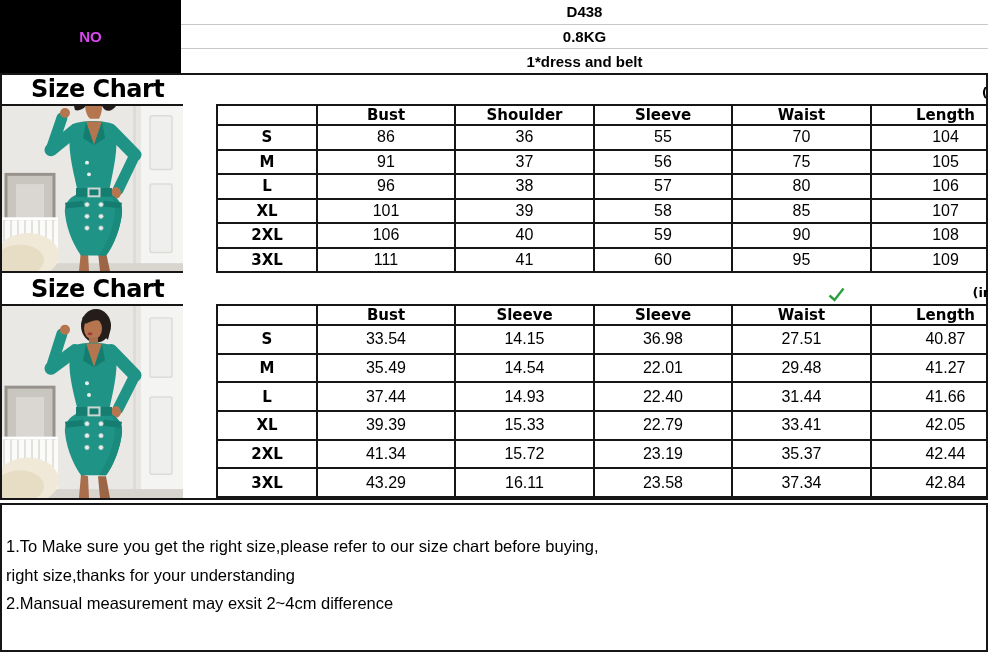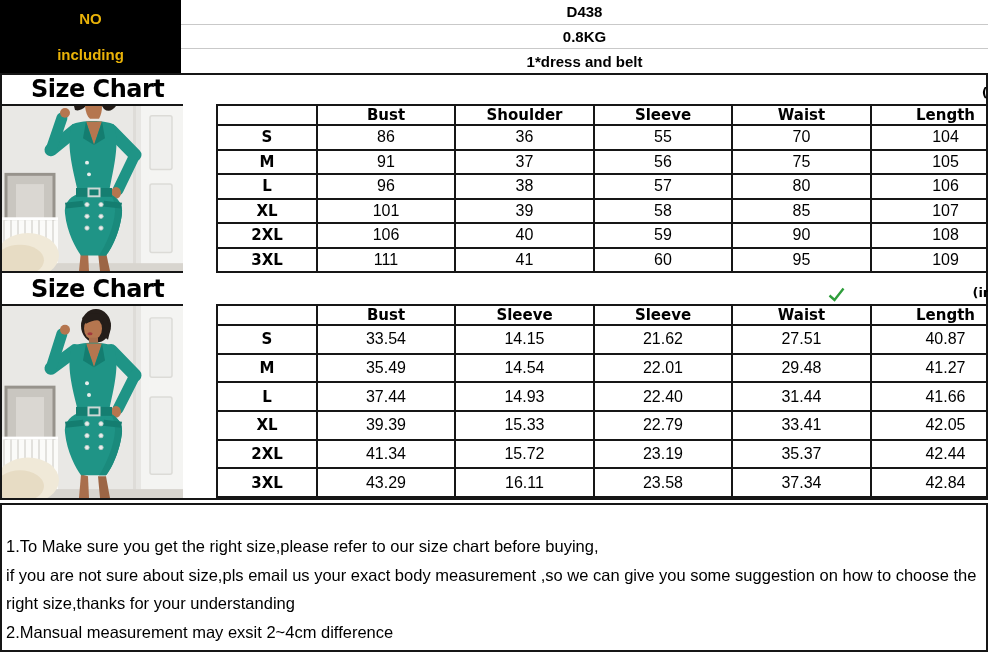--- a/index.html
+++ b/index.html
@@ -6,21 +6,21 @@
   html,body { background:#fff; }
   #page {
     position:relative; width:988px; height:653px; background:#fff;
     font-family:"Liberation Sans", sans-serif; color:#000; overflow:hidden;
   }
   
   #info-table { position:absolute; left:0; top:0; width:988px; height:73px; }
   .info-label-col { position:absolute; left:0; top:0; width:181px; height:73px; background:#000;
     display:flex; flex-direction:column; }
   .info-label { flex:1; display:flex; align-items:center; justify-content:center;
-    color:#eab308; font-weight:700; font-size:15px; }
+    color:#d946ef; font-weight:700; font-size:15px; }
   .info-values { position:absolute; left:181px; top:0; width:807px; height:73px;
     display:flex; flex-direction:column; }
   .info-value { flex:1; display:flex; align-items:center; justify-content:center;
     font-weight:700; font-size:15px; border-bottom:1px solid #c9c9c9; }
   .info-value:last-child { border-bottom:none; }
   
   #main-section { position:absolute; left:0; top:73px; width:988px; height:427px;
     border:2px solid #161616; }
   .chart-title { position:absolute; left:0; width:100%; display:flex;
     justify-content:space-between; align-items:baseline; font-family:"DejaVu Sans", sans-serif;margin-left:29px; }
@@ -50,21 +50,20 @@
   .note-line { font-size:16.5px; line-height:28.5px; white-space:nowrap; }
 </style>
 </head>
 <body>
 
 <div id="page">
 
   <div id="info-table">
     <div class="info-label-col">
       <div class="info-label">NO</div>
-      <div class="info-label">including</div>
     </div>
     <div class="info-values">
       <div class="info-value">D438</div>
       <div class="info-value">0.8KG</div>
       <div class="info-value">1*dress and belt</div>
     </div>
   </div>
 
   <div id="main-section">
 
@@ -283,21 +282,21 @@
           <th>Sleeve</th>
           <th>Waist</th>
           <th>Length</th>
         </tr>
       </thead>
       <tbody>
         <tr>
           <td class="size-label">S</td>
           <td class="value-cell">33.54</td>
           <td class="value-cell">14.15</td>
-          <td class="value-cell">21.62</td>
+          <td class="value-cell">36.98</td>
           <td class="value-cell">27.51</td>
           <td class="value-cell">40.87</td>
         </tr>
         <tr>
           <td class="size-label">M</td>
           <td class="value-cell">35.49</td>
           <td class="value-cell">14.54</td>
           <td class="value-cell">22.01</td>
           <td class="value-cell">29.48</td>
           <td class="value-cell">41.27</td>
@@ -333,18 +332,17 @@
           <td class="value-cell">23.58</td>
           <td class="value-cell">37.34</td>
           <td class="value-cell">42.84</td>
         </tr>
       </tbody>
     </table>
   </div>
 
   <div id="notes-box">
     <div class="note-line">1.To Make sure you get the right size,please refer to our size chart before buying,</div>
-    <div class="note-line">if you are not sure about size,pls email us your exact body measurement ,so we can give you some suggestion on how to choose the</div>
     <div class="note-line">right size,thanks for your understanding</div>
     <div class="note-line">2.Mansual measurement may exsit 2~4cm difference</div>
   </div>
 
 </div>
 
 </body></html>

